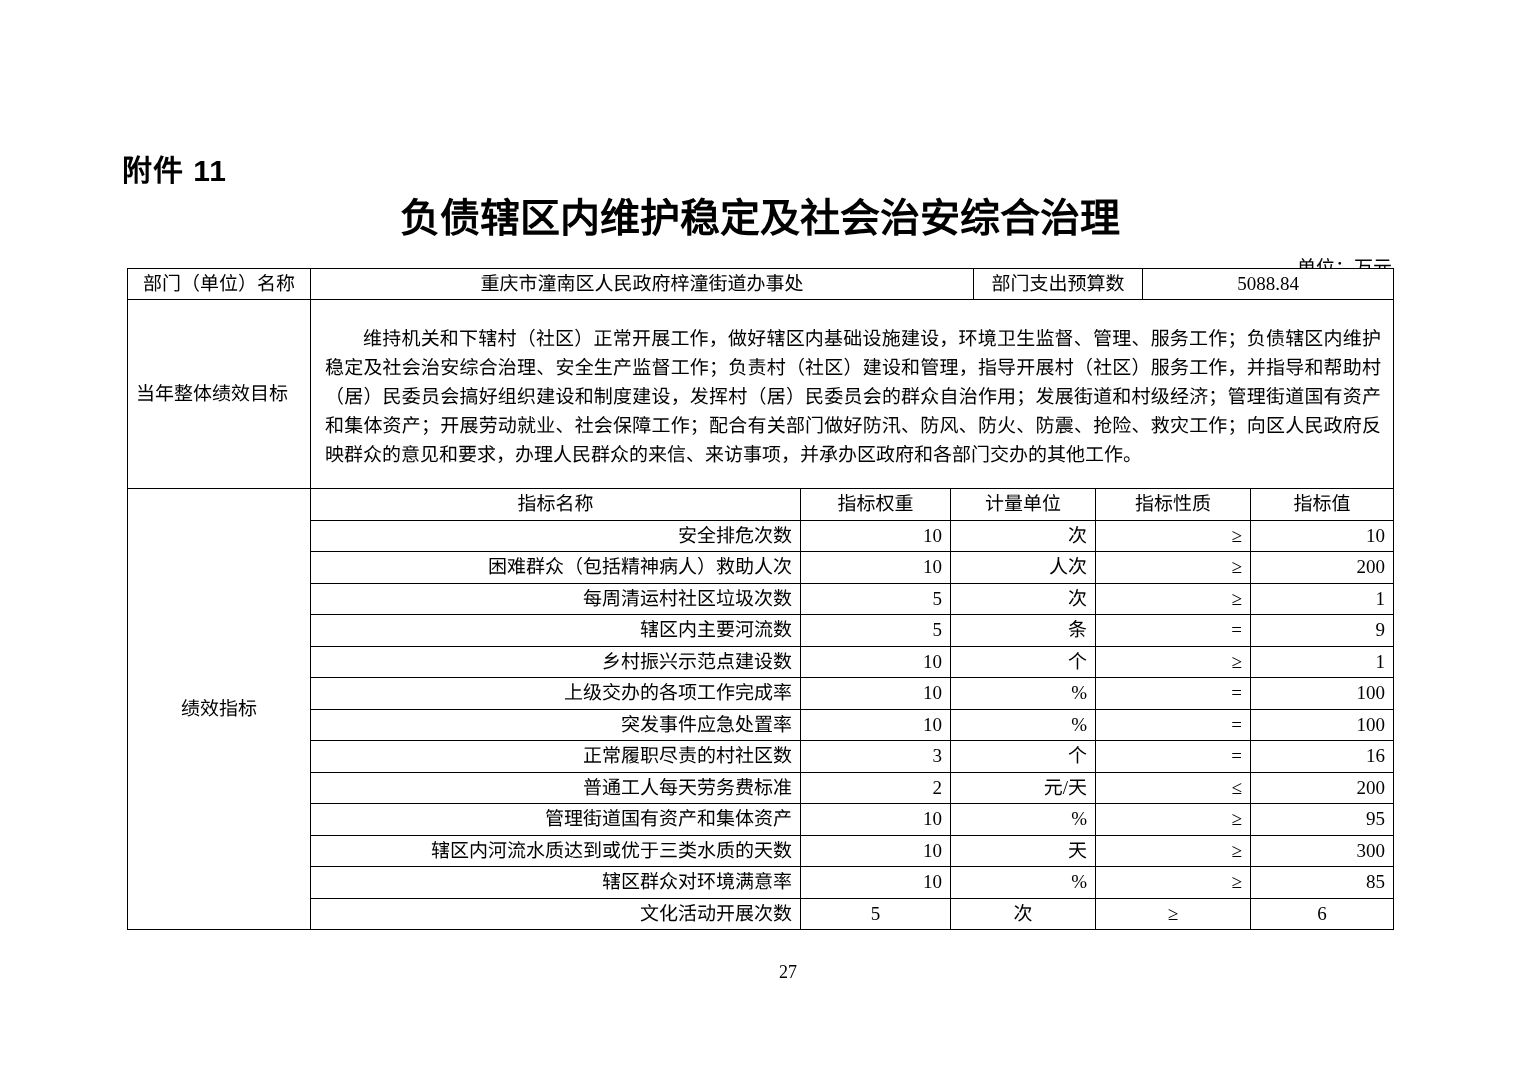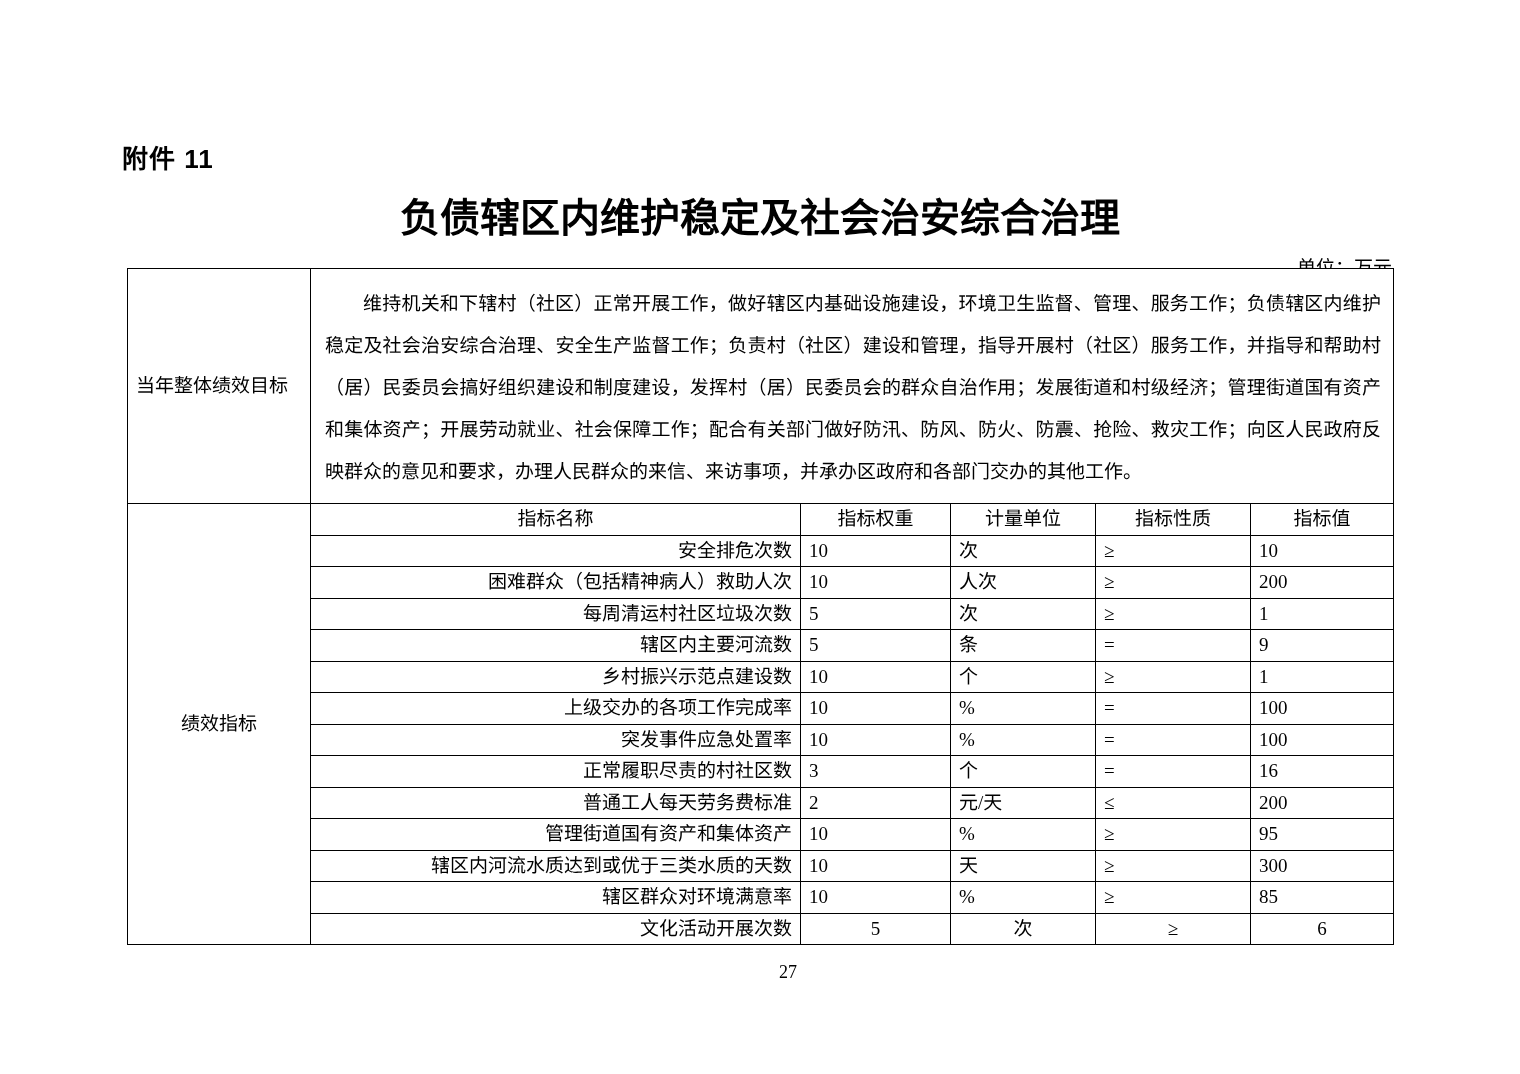--- a/index.html
+++ b/index.html
@@ -6,24 +6,24 @@
   html, body { background: #ffffff; }
   body {
     width: 1520px; height: 1074px;
     font-family: "Liberation Serif", "DejaVu Serif", serif;
     color: #000;
     position: relative;
     overflow: hidden;
   }
   .attachment-label {
     position: absolute;
-    left: 122px; top: 138px;
+    left: 122px; top: 146px;
     font-family: "Liberation Sans", "DejaVu Sans", sans-serif;
     font-weight: bold;
-    font-size: 26px;
+    font-size: 30px;
     letter-spacing: 1px;
   }
   .doc-title {
     position: absolute;
     left: 0; top: 186px; width: 100%;
     text-align: center;
     font-weight: bold;
     font-size: 40px;
     letter-spacing: 0px;
   }
@@ -59,49 +59,65 @@
   .t2 .goal-label-cell { text-align: left; }
   .t2 .goal-text-cell {
     height: 189px;
     white-space: normal;
     text-align: justify;
     padding: 14px 12px 10px 14px;
     vertical-align: middle;
   }
   .goal-paragraph {
     text-indent: 2em;
-    line-height: 42px;
+    line-height: 29px;
     font-size: 19px;
   }
   
   .t3 td { height: 31.5px; }
   .t3 .group-label-cell { text-align: center; }
   .t3 .hdr { text-align: center; }
   .t3 .name-cell { text-align: right; padding-left: 10px; }
-  .t3 .val-cell { text-align: left; padding-left: 8px; }
+  .t3 .val-cell { text-align: right; padding-left: 8px; }
   .t3 tr.center-row .val-cell { text-align: center; padding-left: 8px; }
   .page-number {
     position: absolute;
     left: 0; top: 962px; width: 100%;
     text-align: center;
     font-size: 18px;
     margin-left: 28px;
   }
 </style>
 </head>
 <body>
 
 <div class="attachment-label">附件 11</div>
 
 <h1 class="doc-title">负债辖区内维护稳定及社会治安综合治理</h1>
 
 <div class="unit-note">单位：万元</div>
 
 <div class="sheet">
 
+  <table class="t1">
+    <colgroup>
+        <col style="width:183px">
+        <col style="width:663px">
+        <col style="width:169px">
+        <col style="width:251px">
+      </colgroup>
+    <tbody>
+        <tr>
+      <td>部门（单位）名称</td>
+      <td>重庆市潼南区人民政府梓潼街道办事处</td>
+      <td>部门支出预算数</td>
+      <td>5088.84</td>
+    </tr>
+  </tbody>
+    </table>
 
   <table class="t2">
     <colgroup>
         <col style="width:183px">
         <col style="width:1083px">
       </colgroup>
     <tbody>
         <tr>
       <td class="goal-label-cell">当年整体绩效目标</td>
       <td class="goal-text-cell">

